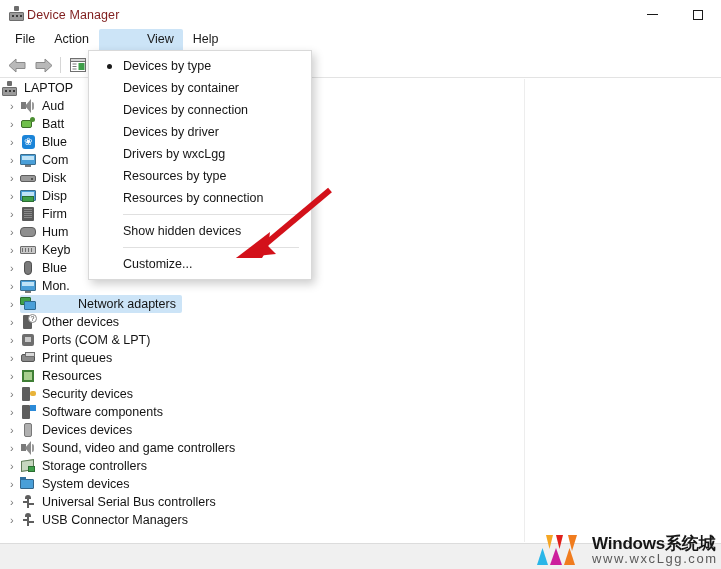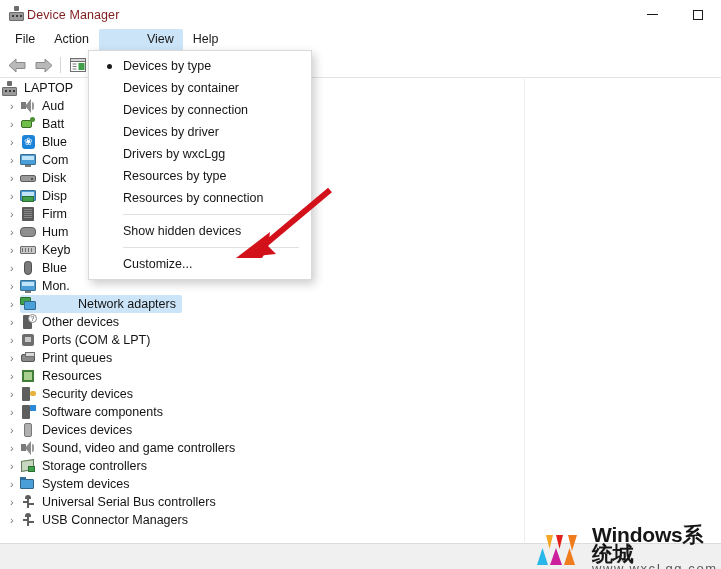--- a/index.html
+++ b/index.html
@@ -321,21 +321,21 @@
     position: absolute;
     left: 534px; top: 530px;
     width: 187px; height: 39px;
     z-index: 95;
     display: flex;
     align-items: center;
   }
   .wm-logo { width: 56px; height: 34px; flex: 0 0 56px; }
   .wm-text { margin-left: 2px; display: flex; flex-direction: column; justify-content: center; }
   .wm-title {
-    font-size: 21px;
+    font-size: 17px;
     font-weight: bold;
     color: #161616;
     line-height: 19px;
     letter-spacing: -0.2px;
     font-family: "Liberation Sans", sans-serif;
   }
   .wm-url {
     font-size: 13px;
     color: #5a5a5a;
     letter-spacing: 1.6px;

